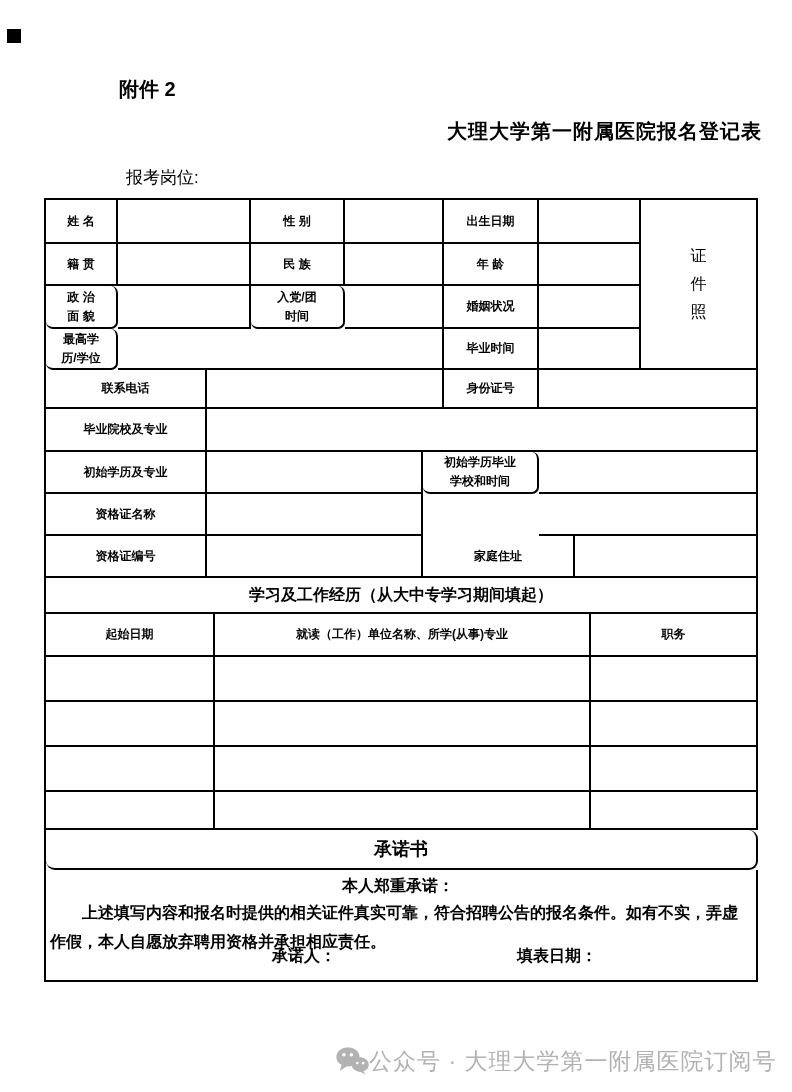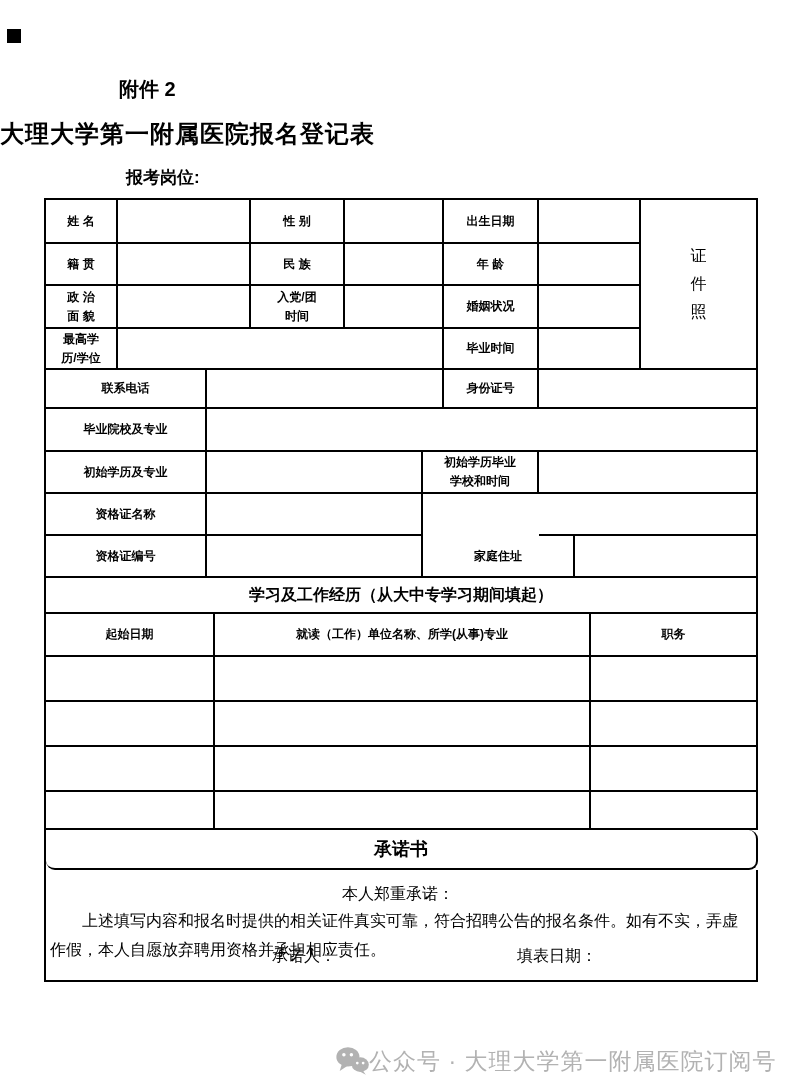--- a/index.html
+++ b/index.html
@@ -4,47 +4,47 @@
 <style>
   html,body{margin:0;padding:0;}
   body{
     width:792px;height:1092px;background:#ffffff;position:relative;
     font-family:"Liberation Sans","DejaVu Sans",sans-serif;color:#000;
     overflow:hidden;
   }
   .corner-mark{position:absolute;left:7px;top:29px;width:14px;height:14px;background:#000;}
   .attachment{position:absolute;left:119px;top:76px;font-size:20px;font-weight:bold;}
   .doc-title{
-    position:absolute;left:0;top:118px;width:762px;text-align:left;
+    position:absolute;left:0;top:118px;width:762px;text-align:right;
     font-family:"Liberation Serif","DejaVu Serif",serif;
-    font-size:24px;font-weight:bold;letter-spacing:1px;
+    font-size:20px;font-weight:bold;letter-spacing:1px;
   }
-  .position-line{position:absolute;left:126px;top:166px;font-size:17px;font-weight:bold;}
+  .position-line{position:absolute;left:126px;top:166px;font-size:17px;font-weight:normal;}
 
   .form-grid{
     position:absolute;left:44px;top:198px;width:712px;
     display:grid;
     grid-template-columns:72px 89px 8px 36px 94px 78px 21px 95px 36px 16px 50px 117px;
     grid-template-rows:44px 42px 43px 41px 39px 43px 42px 42px 42px 36px 43px 45px 45px 45px 38px 40px 112px;
     border-top:2px solid #000;border-left:2px solid #000;
     box-sizing:content-box;
   }
   .c{
     border-right:2px solid #000;border-bottom:2px solid #000;
     display:flex;align-items:center;justify-content:center;
     text-align:center;box-sizing:border-box;overflow:hidden;
   }
   .lbl{font-weight:bold;font-size:12px;}
-  .pre{white-space:pre-line;line-height:19px;}
+  .pre{white-space:pre-line;line-height:19px;border-radius:7px;}
   .photo-cell{font-weight:normal;font-size:16px;white-space:pre-line;line-height:28px;}
   .sec-title{font-weight:bold;font-size:16px;}
   .promise-title{font-weight:bold;font-size:18px;border-radius:9px;}
   .promise-cell{
-    display:block;text-align:left;font-weight:normal;font-size:16px;
-    padding:12px 10px 0 4px;position:relative;
+    display:block;text-align:left;font-weight:bold;font-size:16px;
+    padding:4px 10px 0 4px;position:relative;
   }
   .promise-lead{text-align:center;font-size:16px;margin-top:2px;}
   .promise-body{margin:1px 8px 0 0;text-indent:2em;line-height:29px;font-size:16px;}
   .signer-row{position:absolute;left:0;right:4px;bottom:14px;height:20px;}
   .signer-label{position:absolute;left:226px;font-size:16px;}
   .date-label{position:absolute;left:471px;font-size:16px;}
 
   .footer{
     position:absolute;left:336px;top:1044px;height:34px;
     display:flex;align-items:center;

